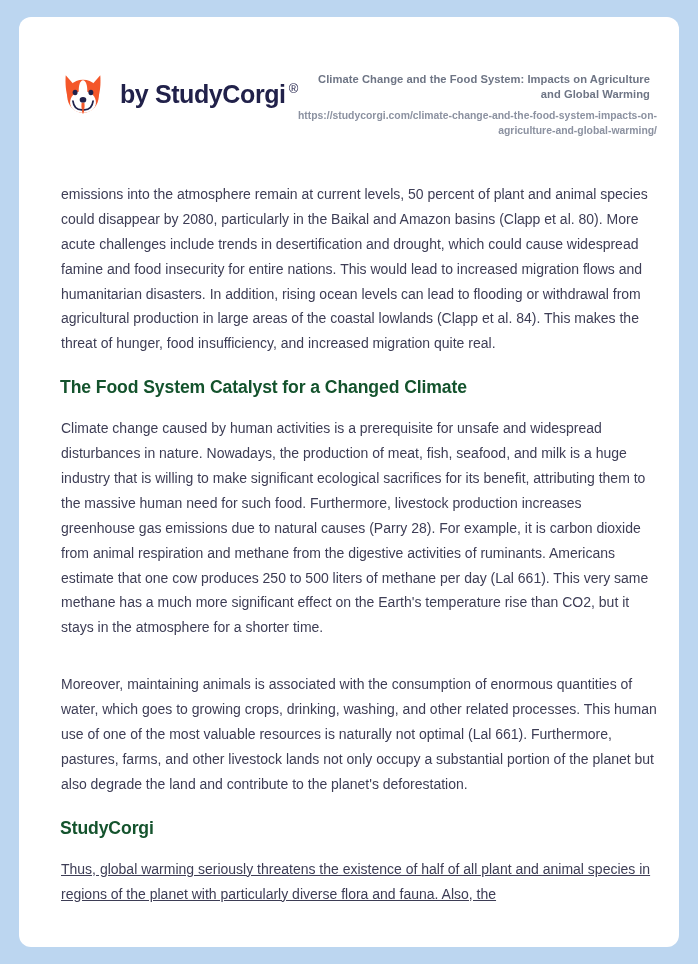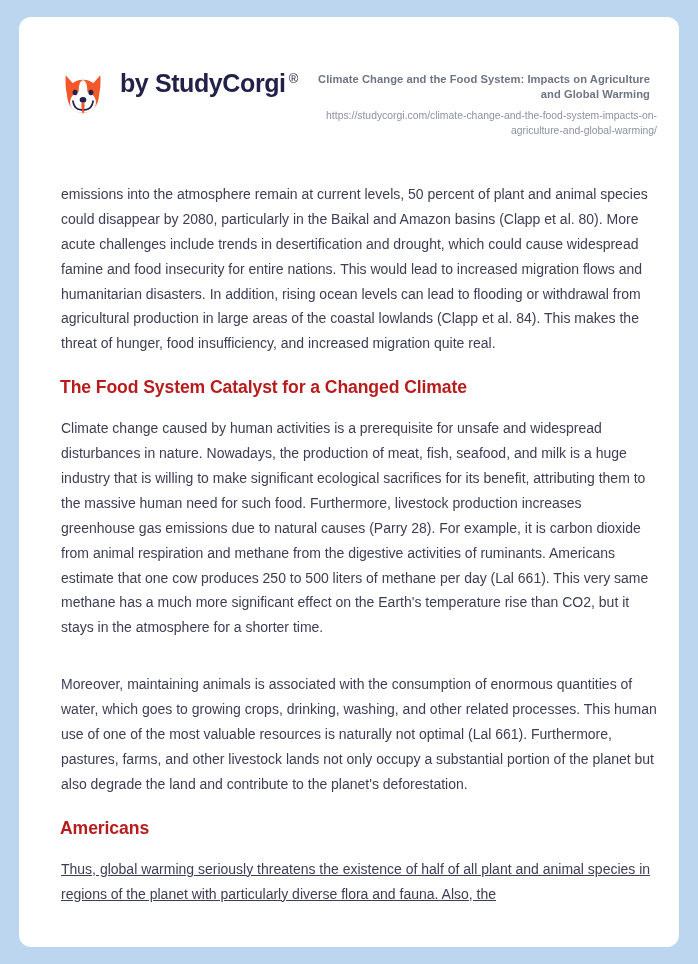--- a/index.html
+++ b/index.html
@@ -33,20 +33,21 @@
   
   .doc-header {
     display: flex;
     align-items: flex-start;
     justify-content: space-between;
     padding: 46px 22px 0 41px;
     box-sizing: border-box;
   }
   .brand {
     display: flex;
+    align-items: center;
     flex: 0 0 auto;
     padding-top: 8px;
   }
   .brand-logo {
     width: 46px;
     height: 46px;
     flex: 0 0 auto;
     display: block;
   }
   .brand-text {
@@ -74,21 +75,21 @@
   .doc-title {
     font-size: 11.2px;
     font-weight: bold;
     color: #6e7585;
     line-height: 1.35;
     letter-spacing: 0.05px;
     margin: 7px;
   }
   .doc-url {
     font-size: 10.4px;
-    font-weight: normal;
+    font-weight: bold;
     color: #8c92a1;
     line-height: 1.38;
     margin: 6px 0 0 0;
     word-break: break-word;
   }
 
   
   .doc-body {
     padding: 0 22px 0 41px;
     margin-top: 44px;
@@ -97,21 +98,21 @@
   .doc-body p {
     font-size: 14px;
     line-height: 1.78;
     color: #3d3d55;
     margin: 0 0 20px 1px;
     text-align: left;
   }
   .doc-body h2 {
     font-size: 17.6px;
     font-weight: bold;
-    color: #b91c1c;
+    color: #14532d;
     margin: 18px 0 17px 0;
     line-height: 1.3;
     letter-spacing: -0.1px;
   }
   .doc-body p.tight {
     margin-bottom: 0;
     text-decoration: underline;
   }
   .spacer-gap { height: 12px; }
 </style>
@@ -156,18 +157,18 @@
       </div>
 
     </div>
 
     <div class="doc-body">
       <p>emissions into the atmosphere remain at current levels, 50 percent of plant and animal species could disappear by 2080, particularly in the Baikal and Amazon basins (Clapp et al. 80). More acute challenges include trends in desertification and drought, which could cause widespread famine and food insecurity for entire nations. This would lead to increased migration flows and humanitarian disasters. In addition, rising ocean levels can lead to flooding or withdrawal from agricultural production in large areas of the coastal lowlands (Clapp et al. 84). This makes the threat of hunger, food insufficiency, and increased migration quite real.</p>
       <h2>The Food System Catalyst for a Changed Climate</h2>
       <p>Climate change caused by human activities is a prerequisite for unsafe and widespread disturbances in nature. Nowadays, the production of meat, fish, seafood, and milk is a huge industry that is willing to make significant ecological sacrifices for its benefit, attributing them to the massive human need for such food. Furthermore, livestock production increases greenhouse gas emissions due to natural causes (Parry 28). For example, it is carbon dioxide from animal respiration and methane from the digestive activities of ruminants. Americans estimate that one cow produces 250 to 500 liters of methane per day (Lal 661). This very same methane has a much more significant effect on the Earth's temperature rise than CO2, but it stays in the atmosphere for a shorter time.</p>
       <div class="spacer-gap"></div>
       <p>Moreover, maintaining animals is associated with the consumption of enormous quantities of water, which goes to growing crops, drinking, washing, and other related processes. This human use of one of the most valuable resources is naturally not optimal (Lal 661). Furthermore, pastures, farms, and other livestock lands not only occupy a substantial portion of the planet but also degrade the land and contribute to the planet's deforestation.</p>
-      <h2>Americans</h2>
+      <h2>StudyCorgi</h2>
       <p class="tight">Thus, global warming seriously threatens the existence of half of all plant and animal species in regions of the planet with particularly diverse flora and fauna. Also, the</p>
     </div>
 
   </div>
 </div>
 
 </body></html>

